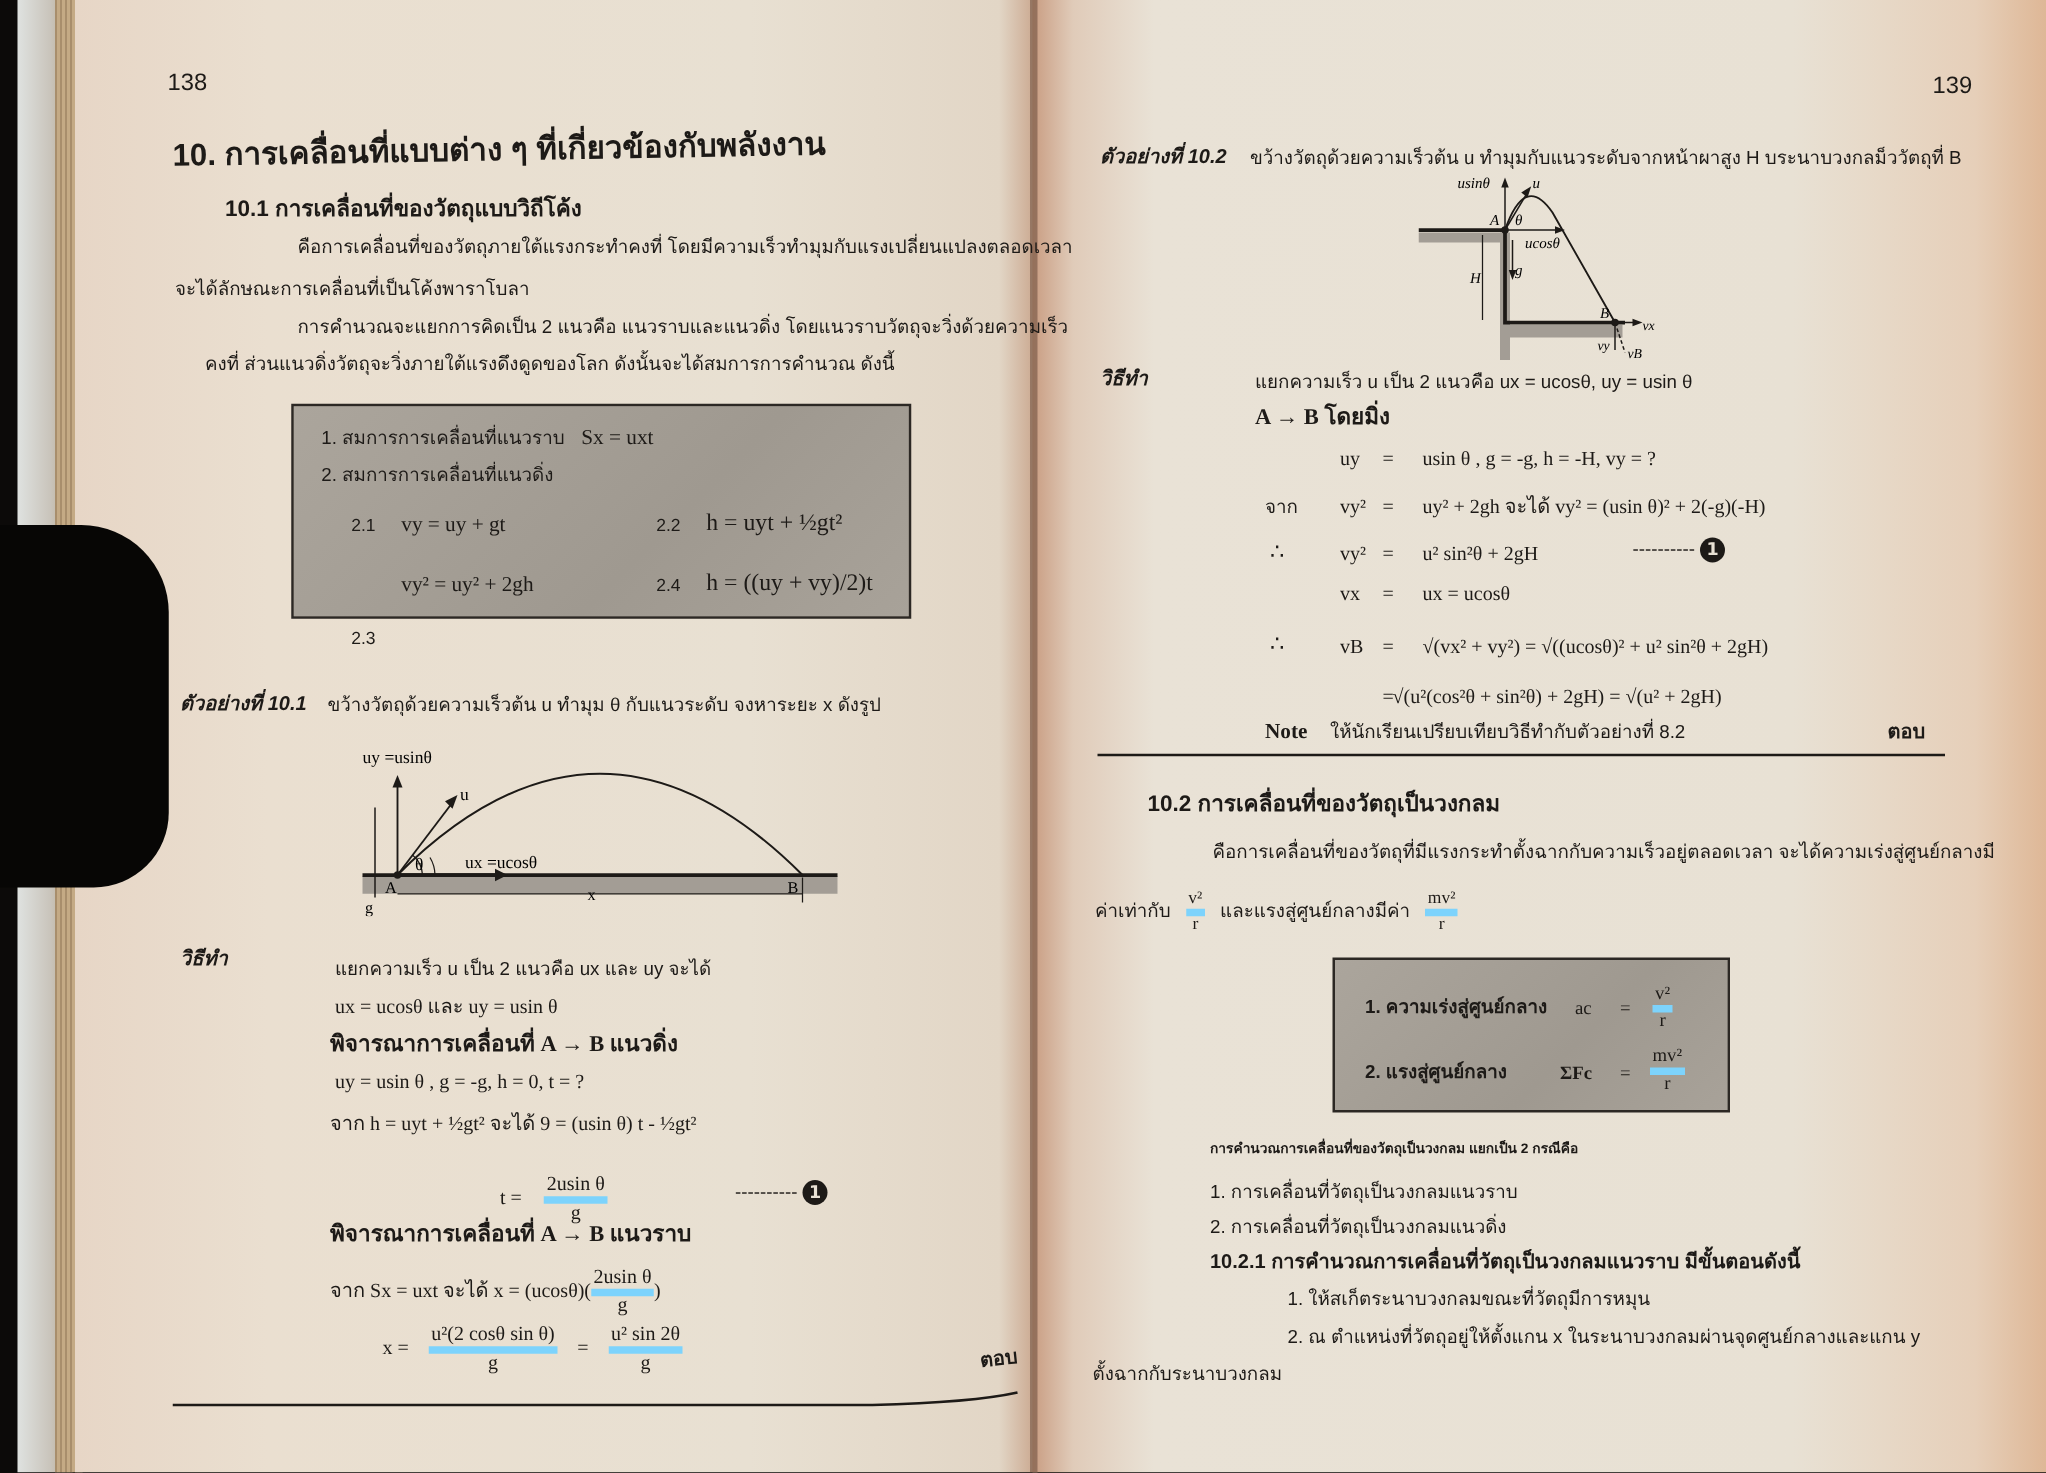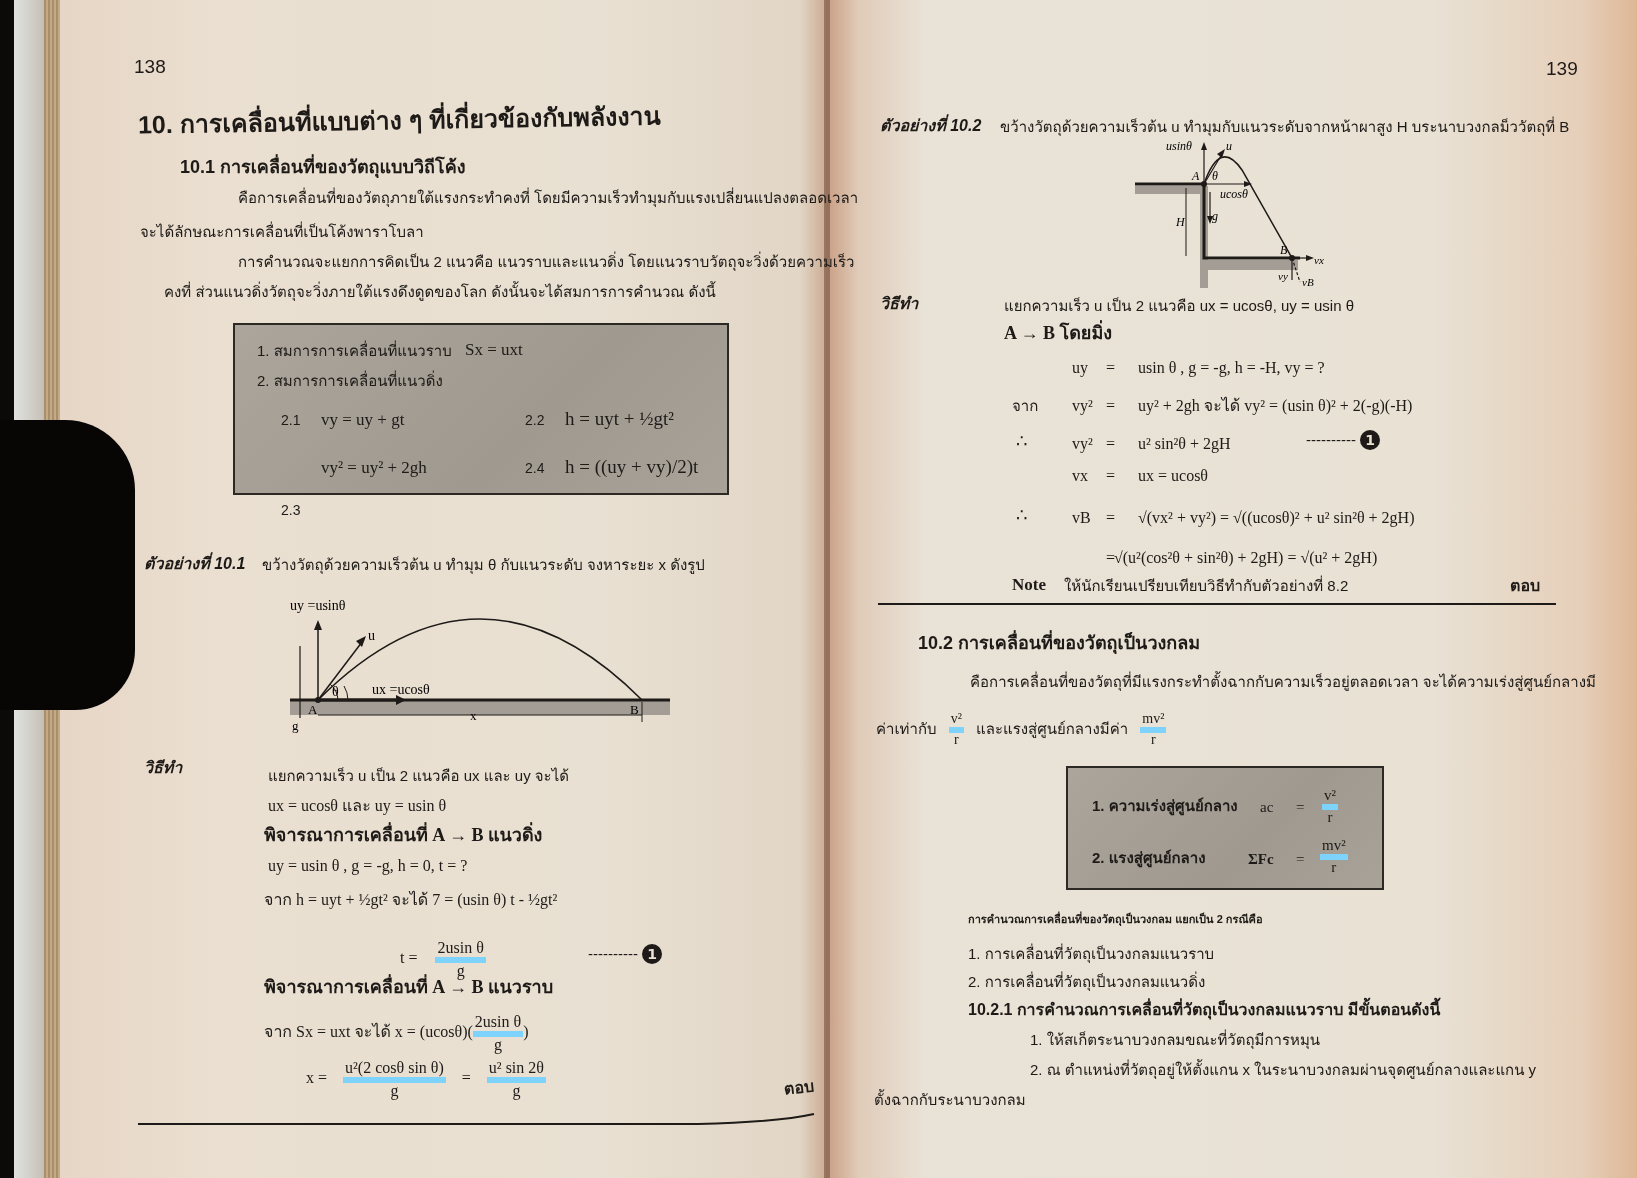--- a/index.html
+++ b/index.html
@@ -90,21 +90,21 @@
   <text x="12" y="132" font-size="13">g</text>
   <text x="190" y="122" font-size="13">x</text>
 </svg>
 
 <div class="abs txt bold ital" style="left:144px;top:760px;font-size:16px;">วิธีทำ</div>
 
 <div class="abs txt" style="left:268px;top:768px;font-size:15px;">แยกความเร็ว u เป็น 2 แนวคือ ux และ uy  จะได้</div>
 <div class="abs txt serif" style="left:268px;top:798px;font-size:16px;">ux   =   ucosθ  และ  uy  =   usin θ</div>
 <div class="abs txt serif bold" style="left:264px;top:826px;font-size:18px;">พิจารณาการเคลื่อนที่ A → B แนวดิ่ง</div>
 <div class="abs txt serif" style="left:268px;top:858px;font-size:16px;text-align:center;">uy   =   usin θ ,  g  =  -g,  h = 0,  t = ?</div>
-<div class="abs txt serif" style="left:264px;top:892px;font-size:16px;">จาก   h   =   uyt + ½gt²  จะได้  7   =   (usin θ) t - ½gt²</div>
+<div class="abs txt serif" style="left:264px;top:892px;font-size:16px;">จาก   h   =   uyt + ½gt²  จะได้  9   =   (usin θ) t - ½gt²</div>
 
 <div class="abs txt serif" style="left:400px;top:940px;font-size:16px;">
   <span>t   =</span>
   <span class="frac" style="margin-left:14px;">
     <span class="num">2usin θ</span>
     <span>g</span>
   </span>
 </div>
 <div class="abs txt" style="left:588px;top:944px;font-size:15px;">
   <span>----------</span>

